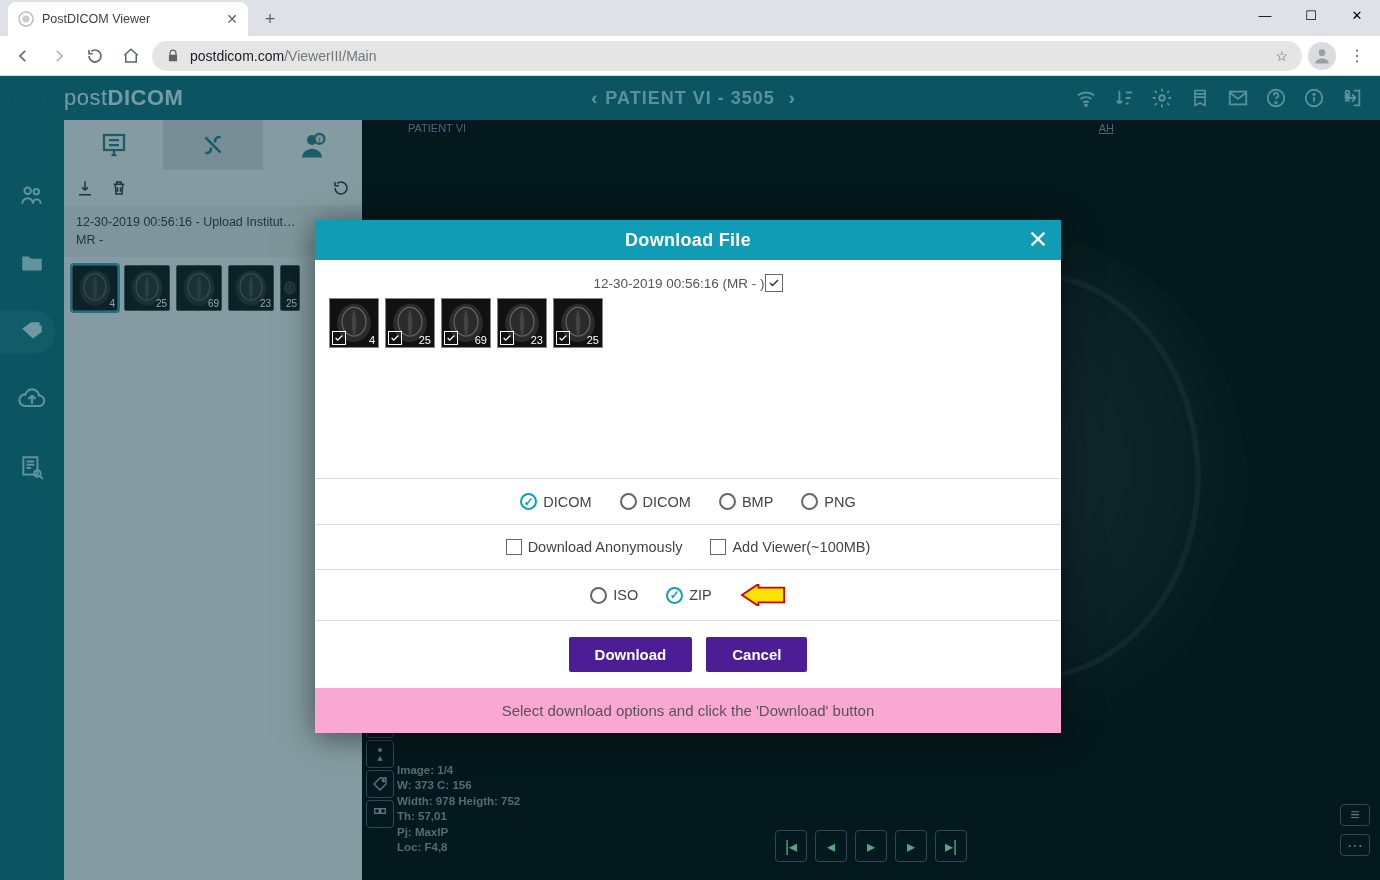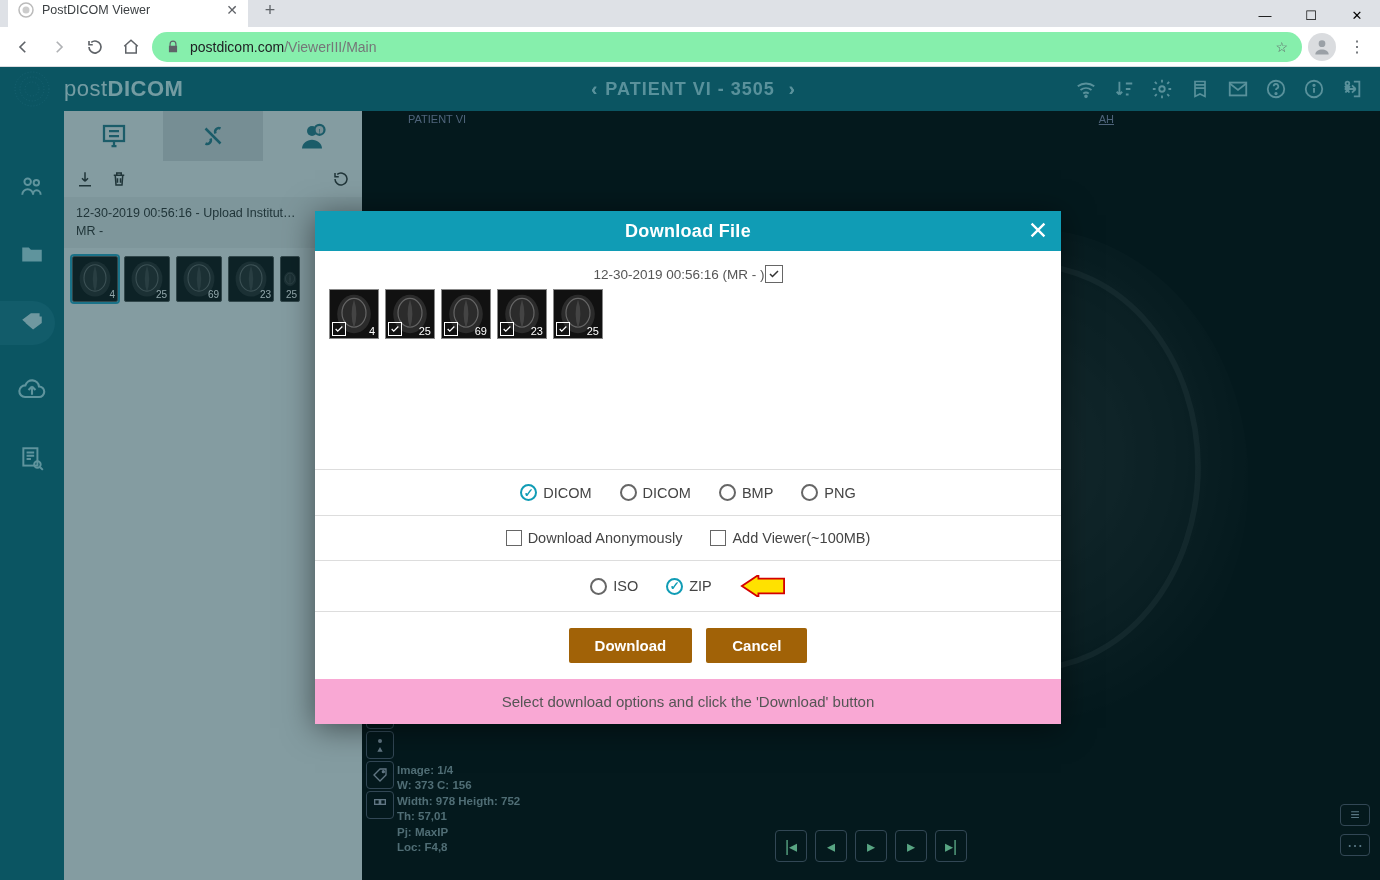--- a/index.html
+++ b/index.html
@@ -1,30 +1,30 @@
 <!DOCTYPE html>
 <html><head>
 <meta charset="utf-8">
 <style>
   * { box-sizing: border-box; margin: 0; padding: 0; font-family: -apple-system, "Segoe UI", Arial, sans-serif; }
   body { width: 1380px; height: 880px; overflow: hidden; background: #fff; position: relative; }
 
   
   .browser-frame { width:100%; height:100%; display:flex; flex-direction:column; }
-  .tabstrip { height:27px; background:#dee1e6; display:flex; align-items:flex-end; position:relative;}
+  .tabstrip { height:36px; background:#dee1e6; display:flex; align-items:flex-end; position:relative;}
   .tab { background:#fff; border-radius:8px 8px 0 0; height:34px; margin-left:8px; min-width:240px; display:flex; align-items:center; padding:0 10px; gap:8px; font-size:12.5px; color:#3c4043;}
   .tab svg { width:16px; height:16px; flex:0 0 16px; }
   .tab .x { margin-left:auto; color:#606368; font-size:14px;}
   .newtab { width:28px; height:28px; display:flex; align-items:center; justify-content:center; color:#5f6368; font-size:18px; margin-left:8px; margin-bottom:3px;}
   .winctrl { position:absolute; right:0; top:0; display:flex; height:30px;}
   .winctrl div { width:46px; display:flex; align-items:center; justify-content:center; color:#000; font-size:13px;}
   .addrrow { height:40px; background:#fff; display:flex; align-items:center; padding:0 8px; gap:6px; border-bottom:1px solid #dadce0;}
   .navbtn { width:30px; height:30px; display:flex; align-items:center; justify-content:center; color:#5f6368; border-radius:50%;}
   .navbtn.dis { color:#b0b2b5; }
-  .addrbar { flex:1; height:30px; background:#86efac; border-radius:15px; display:flex; align-items:center; padding:0 14px; gap:10px; font-size:14px; color:#202124;}
+  .addrbar { flex:1; height:30px; background:#e5e5e5; border-radius:15px; display:flex; align-items:center; padding:0 14px; gap:10px; font-size:14px; color:#202124;}
   .addrbar .lock { color:#5f6368; }
   .addrbar .domain { color:#202124;}
   .addrbar .path { color:#757678;}
   .addrbar .star { margin-left:auto; color:#5f6368;}
   .avatar { width:28px;height:28px;border-radius:50%;background:#dadcdf; display:flex;align-items:center;justify-content:center;}
 
   
   .app { flex:1; position:relative; background:#0d6d7f; overflow:hidden;}
   .overlay { position:absolute; inset:0; background:rgba(8,56,64,0.45); z-index:5; pointer-events:none;}
 
@@ -81,21 +81,21 @@
   .dthm .nn { position:absolute; right:3px; bottom:1px; color:#fff; font-size:11px;}
 
   .optrow { border-top:1px solid #ddd; padding:14px 0; display:flex; align-items:center; justify-content:center; gap:28px; font-size:14.5px; color:#444;}
   .radio { display:flex; align-items:center; gap:6px;}
   .rdot { width:17px; height:17px; border:2px solid #666; border-radius:50%; display:flex; align-items:center; justify-content:center;}
   .rdot.sel { border-color:#109cb5;}
   .rdot.sel::after { content:'✓'; font-size:12px; color:#109cb5; font-weight:bold; line-height:1;}
   .sqchk { width:16px; height:16px; border:1.5px solid #666;}
   .arrow { width:46px; height:22px;}
   .btnrow { border-top:1px solid #ddd; padding:16px 0; display:flex; justify-content:center; gap:14px;}
-  .mbtn { background:#a16207; color:#fff; border:none; padding:9px 26px; font-size:15px; font-weight:600; border-radius:2px; cursor:pointer;}
+  .mbtn { background:#4c1d95; color:#fff; border:none; padding:9px 26px; font-size:15px; font-weight:600; border-radius:2px; cursor:pointer;}
   .mfoot { background:#f9a8d4; padding:14px; text-align:center; font-size:15px; color:#555;}
 
   svg { display:block; }
 </style>
 </head>
 <body>
 
 <div class="browser-frame">
   <div class="tabstrip">
     <div class="tab">

